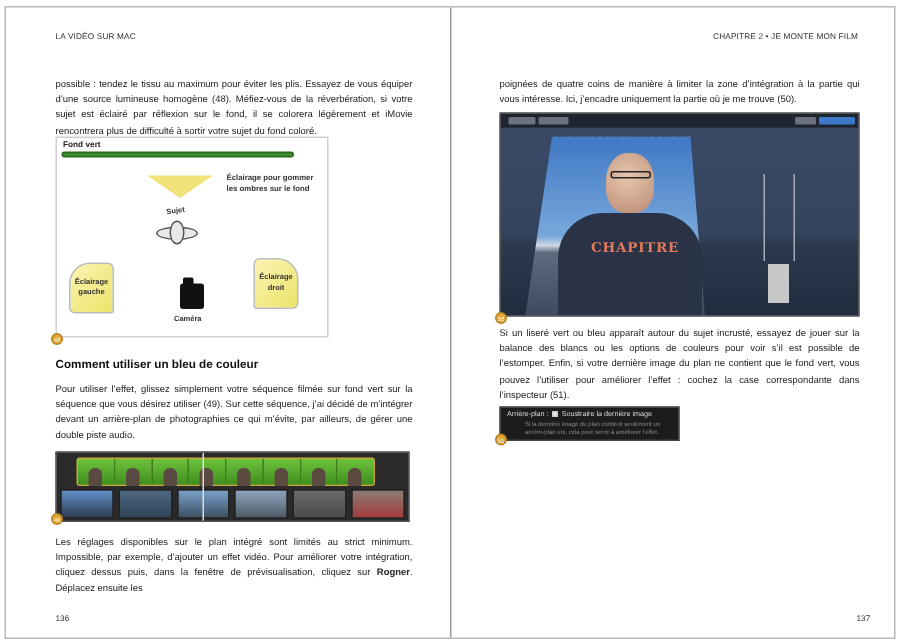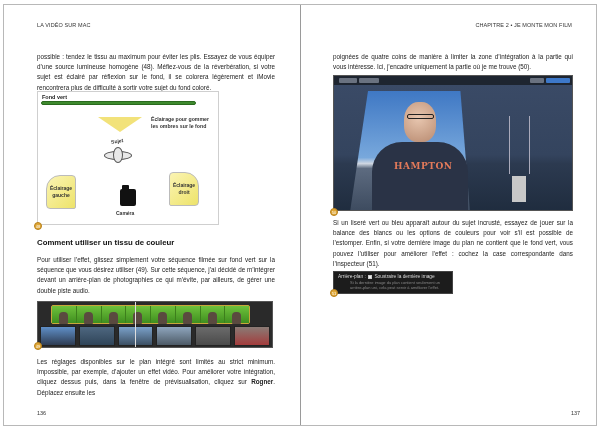--- a/index.html
+++ b/index.html
@@ -101,21 +101,21 @@
       </div>
       <div class="lamp right">
         <div>Éclairage</div>
         <div>droit</div>
       </div>
       <div class="camera"></div>
       <div class="camera-label">Caméra</div>
     </div>
     <div class="callout" style="left:30px; top:217px;">48</div>
 
-    <div class="section-heading">Comment utiliser un tissu de couleur</div>
+    <div class="section-heading">Comment utiliser un bleu de couleur</div>
 
     <p class="body-text" style="left:33px; top:250px; width:238px;">Pour utiliser l’effet, glissez simplement votre séquence filmée sur fond vert sur la séquence que vous désirez utiliser (49). Sur cette séquence, j’ai décidé de m’intégrer devant un arrière-plan de photographies ce qui m’évite, par ailleurs, de gérer une double piste audio.</p>
 
     <div class="timeline">
       <div class="green-track">
         <div class="frame"></div>
           <div class="frame"></div>
           <div class="frame"></div>
           <div class="frame"></div>
         <div class="frame"></div>
@@ -148,21 +148,21 @@
     <div class="preview">
       <div class="bg-scene"></div>
       <div class="pole" style="left:175px;"></div>
       <div class="pole" style="left:195px;"></div>
       <div class="pier"></div>
       <div class="crop"></div>
       <div class="crop-edge"></div>
       <div class="person-body"></div>
       <div class="person-head"></div>
       <div class="glasses"></div>
-      <div class="shirt-text">HAMPTON</div>
+      <div class="shirt-text">CHAPITRE</div>
       <div class="toolbar">
         <div class="tb-btn" style="left:5px; width:18px;"></div>
         <div class="tb-btn" style="left:25px; width:20px;"></div>
         <div class="tb-btn" style="left:196px; width:14px;"></div>
         <div class="tb-btn blue" style="left:212px; width:24px;"></div>
       </div>
     </div>
     <div class="callout" style="left:29px; top:203px;">50</div>
 
     <p class="body-text" style="left:32px; top:213px; width:240px;">Si un liseré vert ou bleu apparaît autour du sujet incrusté, essayez de jouer sur la balance des blancs ou les options de couleurs pour voir s’il est possible de l’estomper. Enfin, si votre dernière image du plan ne contient que le fond vert, vous pouvez l’utiliser pour améliorer l’effet : cochez la case correspondante dans l’inspecteur (51).</p>

